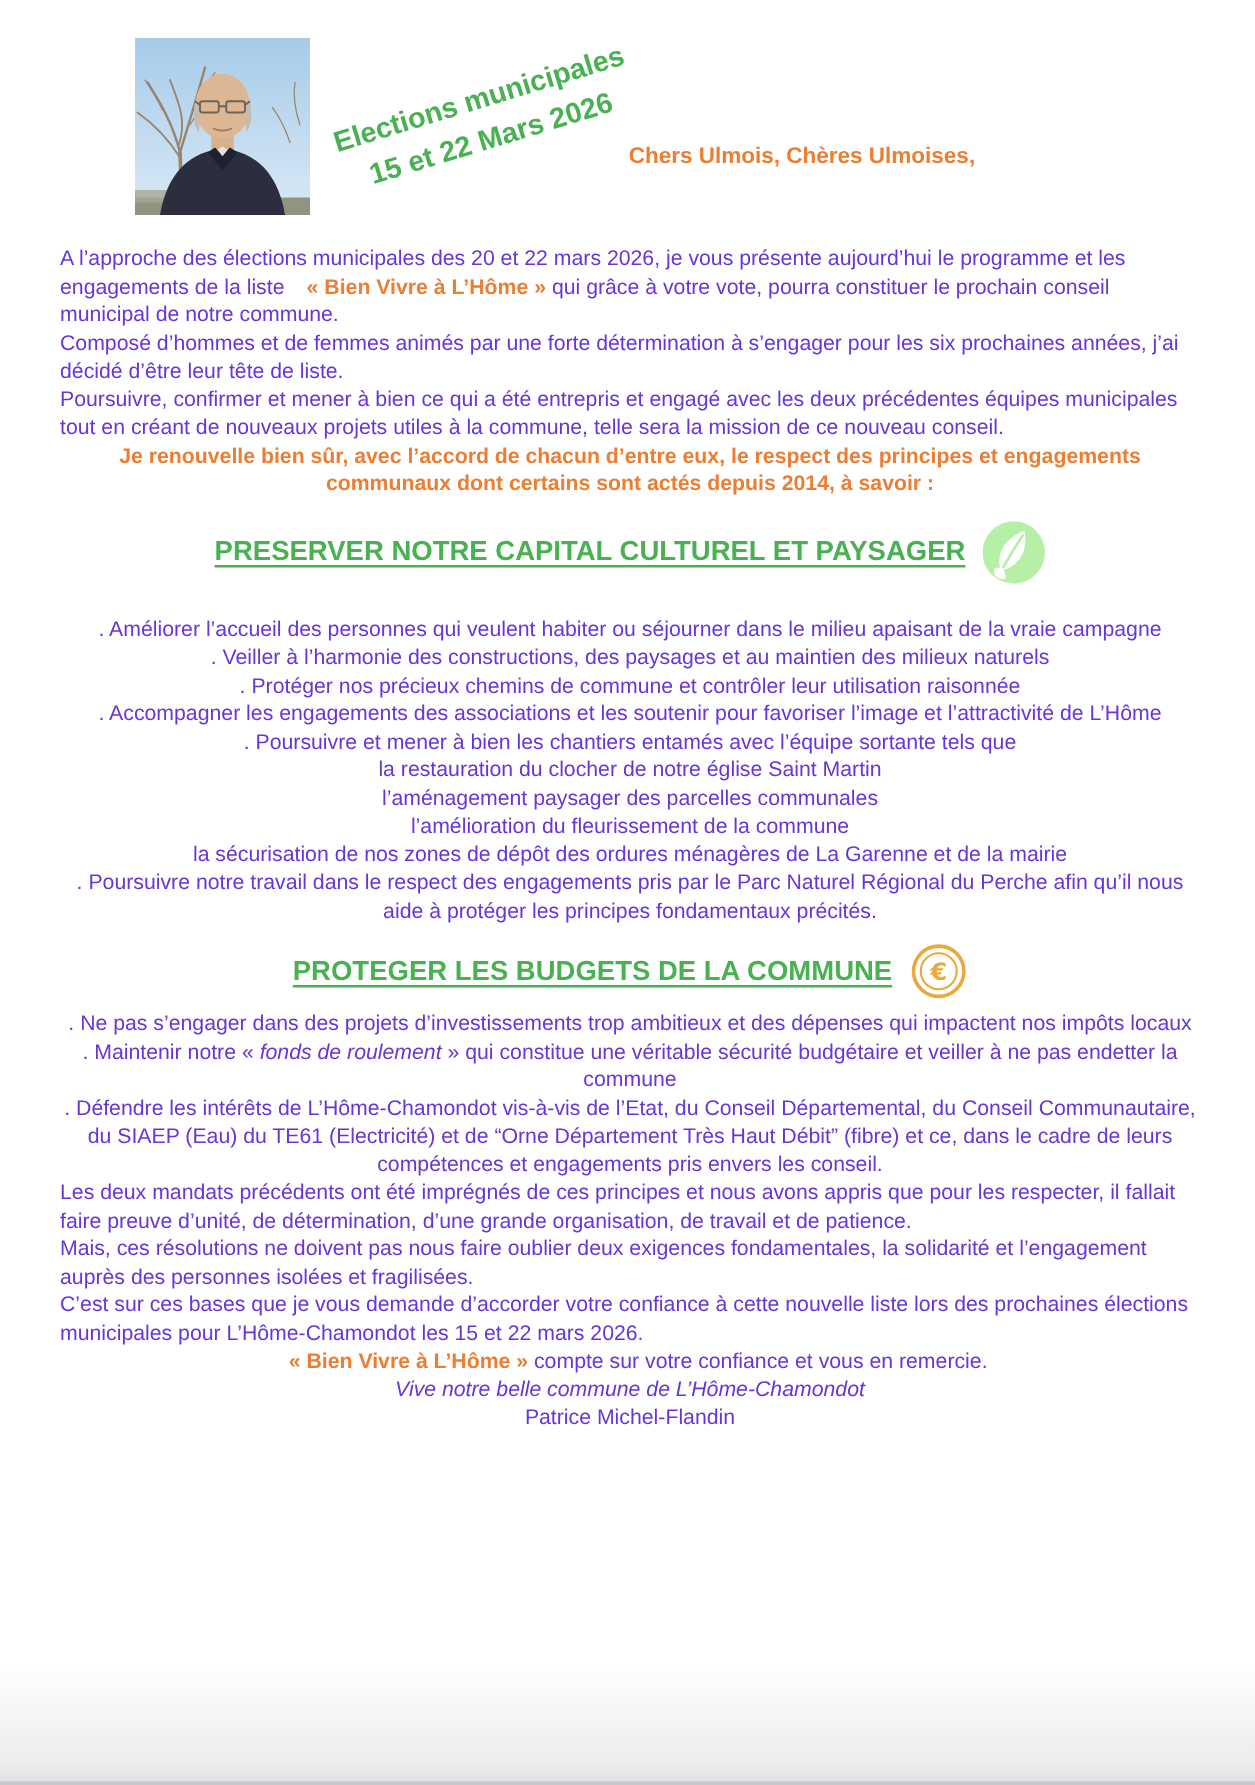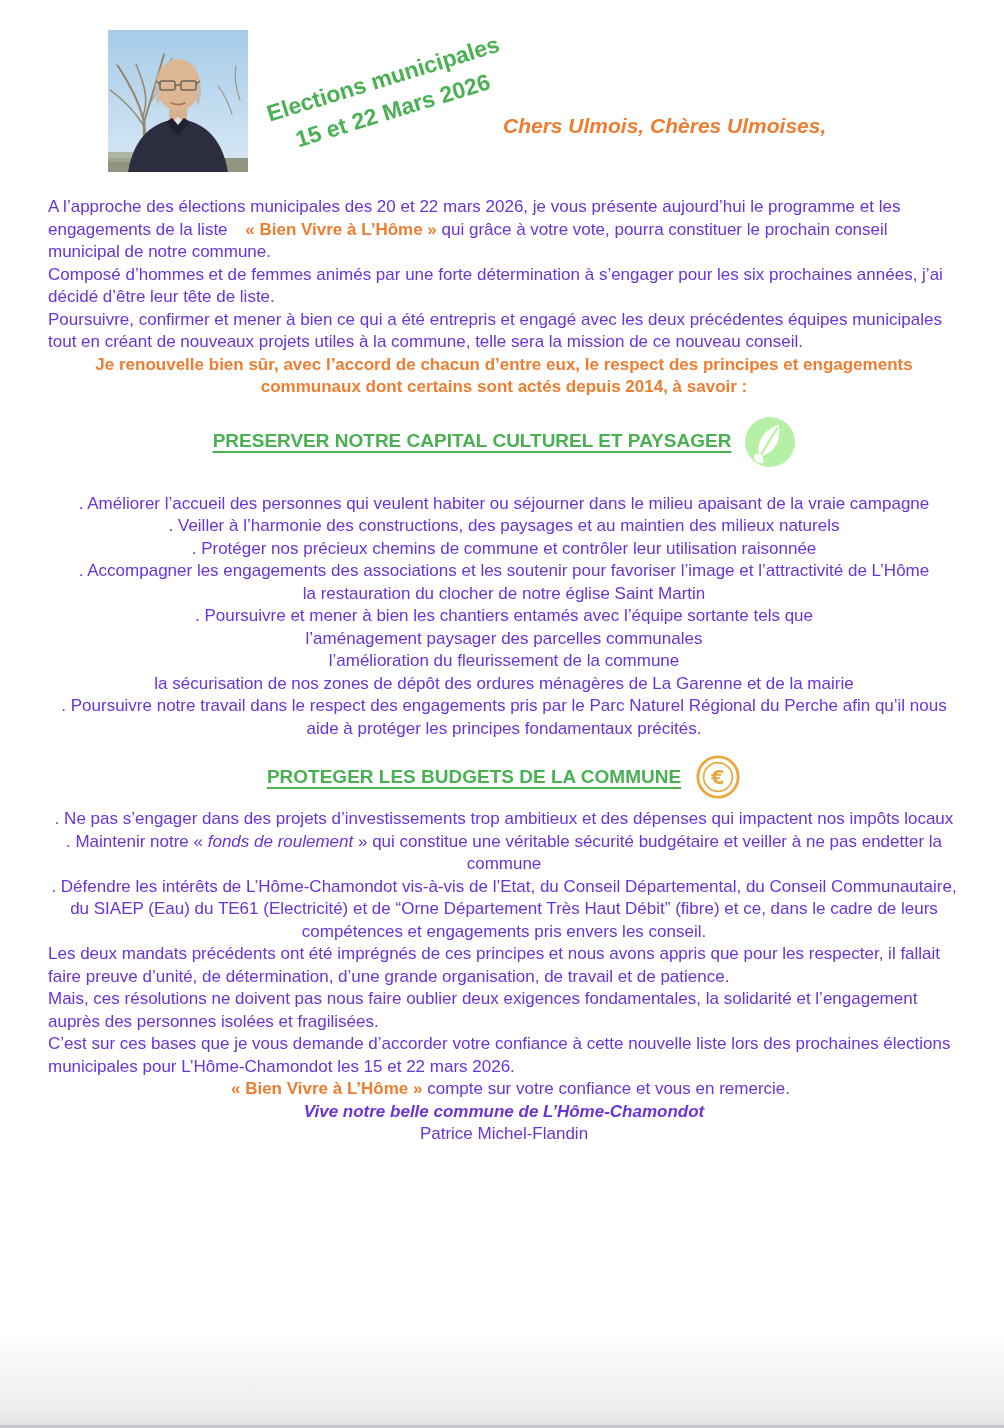--- a/index.html
+++ b/index.html
@@ -27,55 +27,55 @@
   .banner{
     position:absolute;left:248px;top:62px;width:280px;
     transform:rotate(-17deg);
     color:var(--green);
     font-weight:bold;font-size:23px;line-height:33px;
     text-align:center;white-space:nowrap;
   }
   .salutation{
     position:absolute;left:503px;top:114px;width:460px;
     color:var(--orange);
-    font-weight:bold;font-style:italic;
-    font-size:21px;
+    font-weight:bold;
+    font-size:18px;
   }
   
   .content{
     position:absolute;left:48px;top:196px;width:912px;
     font-size:17px;line-height:22.5px;
   }
   .content p{margin:0;}
   .center{text-align:center;}
   .orange{color:var(--orange);margin-left:13px;}
   .bold{font-weight:bold;}
   .italic{font-style:italic;}
   .mt-p3{margin-top:9px;}
   .pledge{margin-top:13px;text-align:center;color:var(--orange);font-weight:bold;}
   .heading-row{
     margin-top:20px;height:46px;
     display:flex;align-items:center;justify-content:center;gap:14px;
   }
   .heading-row.second{margin-top:14px;}
   .heading{
-    color:var(--green);font-weight:bold;font-size:19px;
+    color:var(--green);font-weight:bold;font-size:22px;
     text-decoration:underline;
     text-decoration-thickness:2px;
     text-underline-offset:4px;
   }
   .icon{display:inline-flex;align-items:center;justify-content:center;}
   .list-block{margin-top:28px;}
   .list-block-2{margin-top:8px;}
   .park{margin-top:6px;}
   .closing-1{margin-top:7px;}
   .closing-2{margin-top:30px;}
   .closing-3{margin-top:12px;}
   .thanks{margin-top:11px;}
-  .vive{margin-top:16px;font-style:italic;font-weight:bold;}
+  .vive{margin-top:16px;font-style:italic;}
   .signature{margin-top:14px;}
   
   .bottom-fade{
     position:absolute;left:0;bottom:0;width:100%;height:96px;
     background:linear-gradient(to bottom, rgba(255,255,255,0) 0%, #ececee 85%, #e2e2e5 100%);
     border-bottom:3px solid #c7c7cc;
     pointer-events:none;
   }
 </style>
 </head>
@@ -161,22 +161,22 @@
     </div>
 
     <div class="list-block center">
       <p>. Améliorer l’accueil des personnes qui veulent habiter ou séjourner dans le milieu apaisant de la vraie campagne</p>
       <p>. Veiller à l’harmonie des constructions, des paysages et au maintien des milieux naturels</p>
       <p>. Protéger nos précieux chemins de commune et contrôler leur utilisation raisonnée</p>
       <p>. Accompagner les engagements des associations et les soutenir pour favoriser l’image et l’attractivité de L’Hôme</p>
     </div>
 
     <div class="center">
+      <p>. Poursuivre et mener à bien les chantiers entamés avec l’équipe sortante tels que</p>
       <p>la restauration du clocher de notre église Saint Martin</p>
-      <p>. Poursuivre et mener à bien les chantiers entamés avec l’équipe sortante tels que</p>
       <p>l’aménagement paysager des parcelles communales</p>
       <p>l’amélioration du fleurissement de la commune</p>
       <p>la sécurisation de nos zones de dépôt des ordures ménagères de La Garenne et de la mairie</p>
     </div>
 
     <p class="park center">. Poursuivre notre travail dans le respect des engagements pris par le Parc Naturel Régional du Perche afin qu’il nous aide à protéger les principes fondamentaux précités.</p>
 
     <div class="heading-row second">
       <span class="heading">PROTEGER LES BUDGETS DE LA COMMUNE</span>
       <span class="icon">

